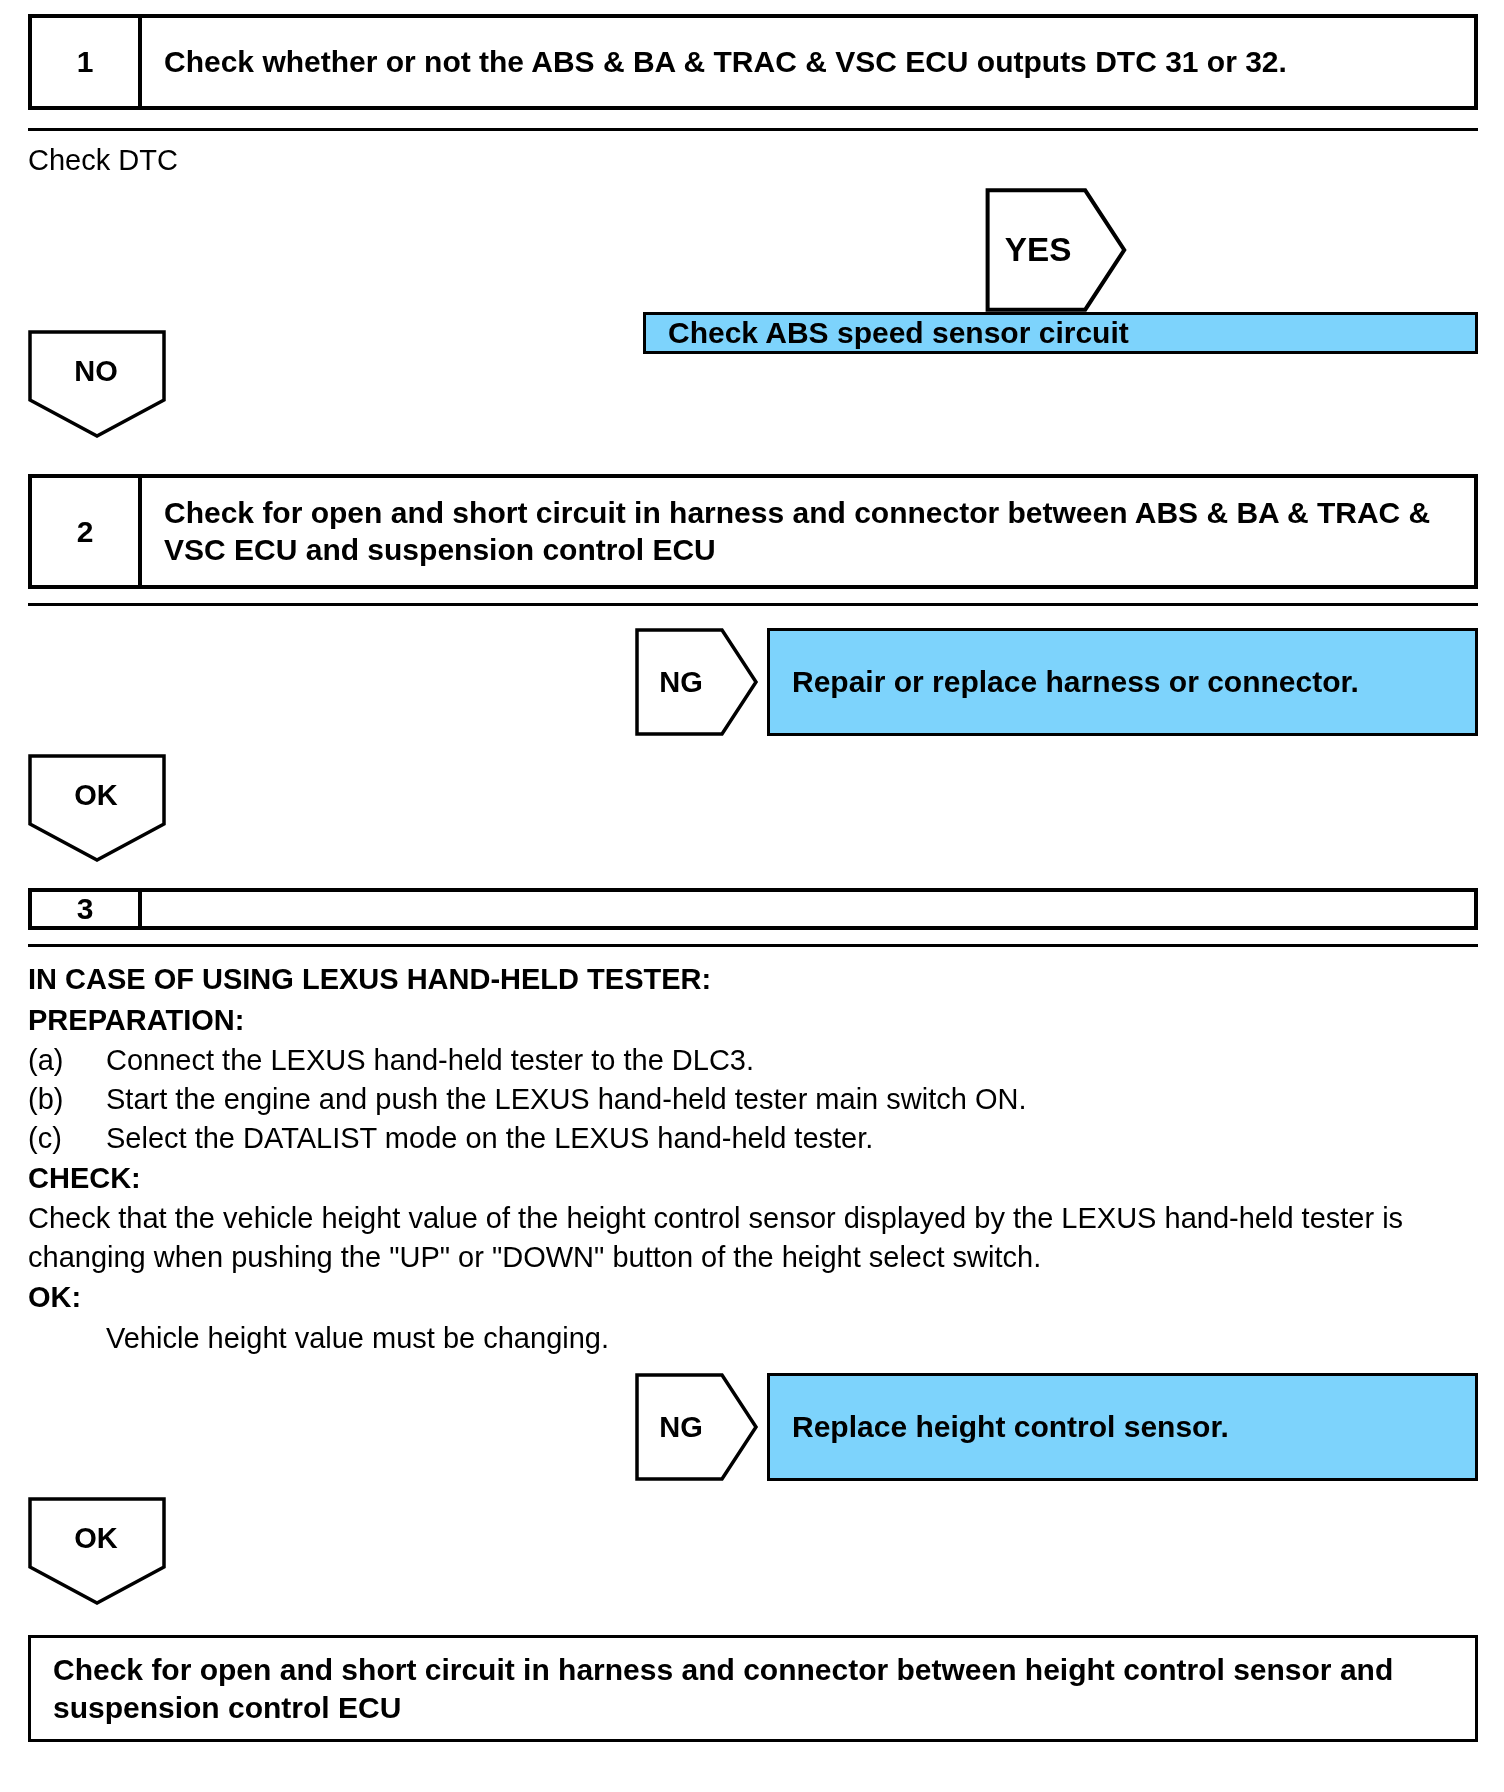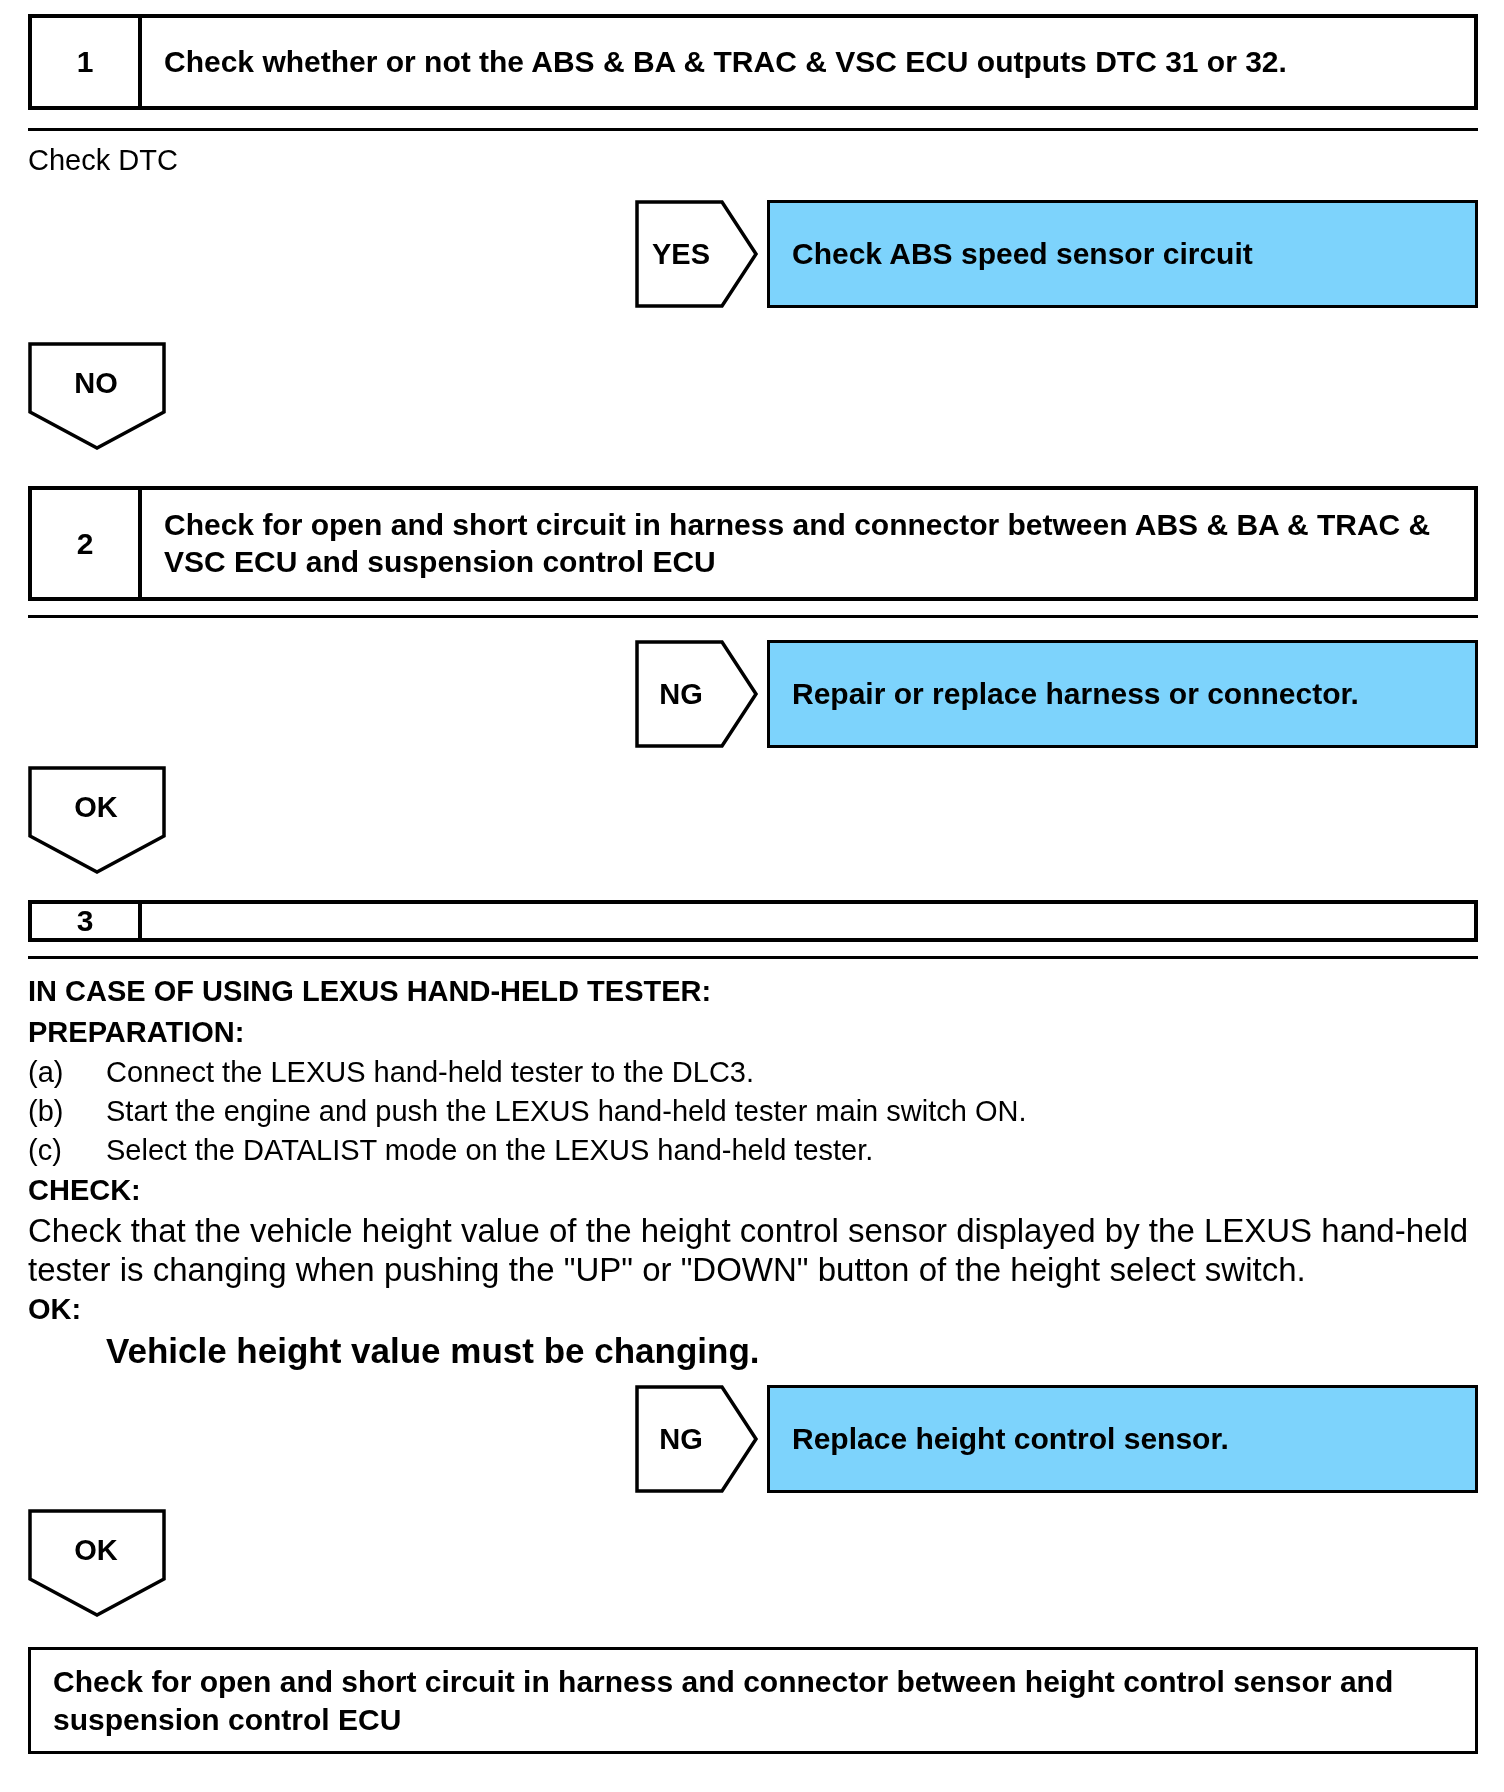--- a/index.html
+++ b/index.html
@@ -97,44 +97,44 @@
     text-underline-offset: 5px;
   }
   .item {
     display: flex;
     font-size: 29px;
     line-height: 39px;
   }
   .item-label { flex: 0 0 78px; }
   .item-text { flex: 1; }
   .para {
-    font-size: 33px;
+    font-size: 29px;
     line-height: 39px;
   }
   .ok-line {
-    font-weight: 700;
-    font-size: 35px;
+    font-weight: 400;
+    font-size: 29px;
     line-height: 41px;
     padding-left: 78px;
   }
 
   
   .final-box {
     border: 3px solid #000;
     padding: 13px 22px;
     font-weight: 700;
     font-size: 30px;
     line-height: 1.25;
     background: #fff;
   }
 
   
   .mt-rule1   { margin-top: 18px; }
   .mt-dtc     { margin-top: 11px; }
-  .mt-row1    { margin-top: 22px; }
+  .mt-row1    { margin-top: 10px; flex-direction: column; }
   .mt-no      { margin-top: 34px; }
   .mt-step2   { margin-top: 36px; }
   .mt-rule2   { margin-top: 14px; }
   .mt-row2    { margin-top: 22px; }
   .mt-ok1     { margin-top: 18px; }
   .mt-step3   { margin-top: 26px; }
   .mt-rule3   { margin-top: 14px; }
   .mt-row3    { margin-top: 14px; }
   .mt-ok2     { margin-top: 16px; }
   .mt-final   { margin-top: 30px; }

